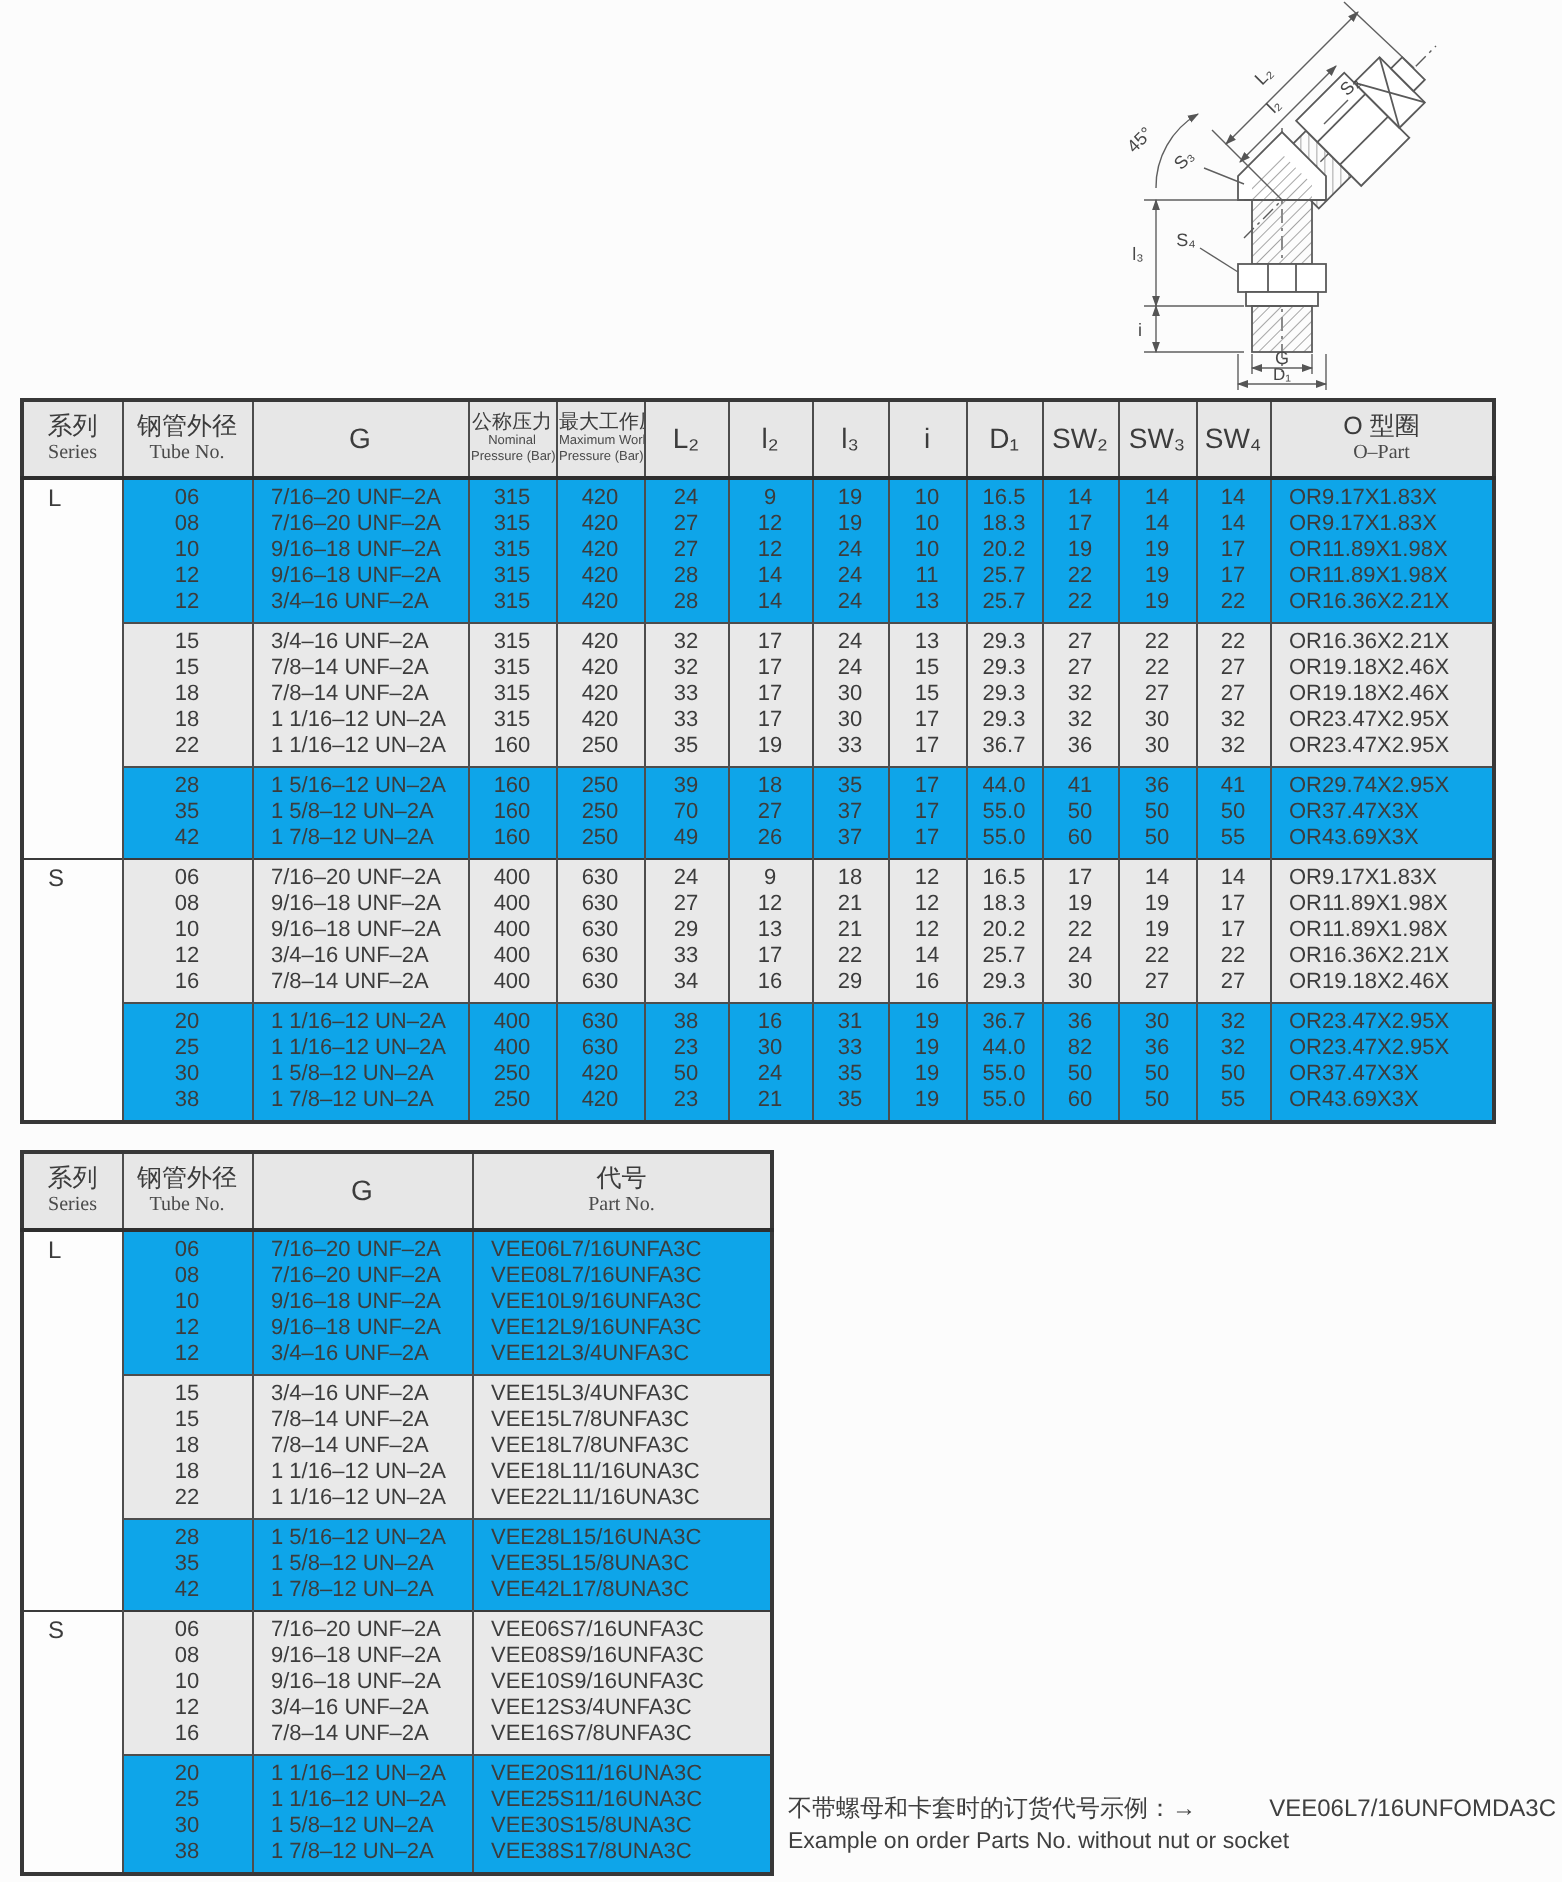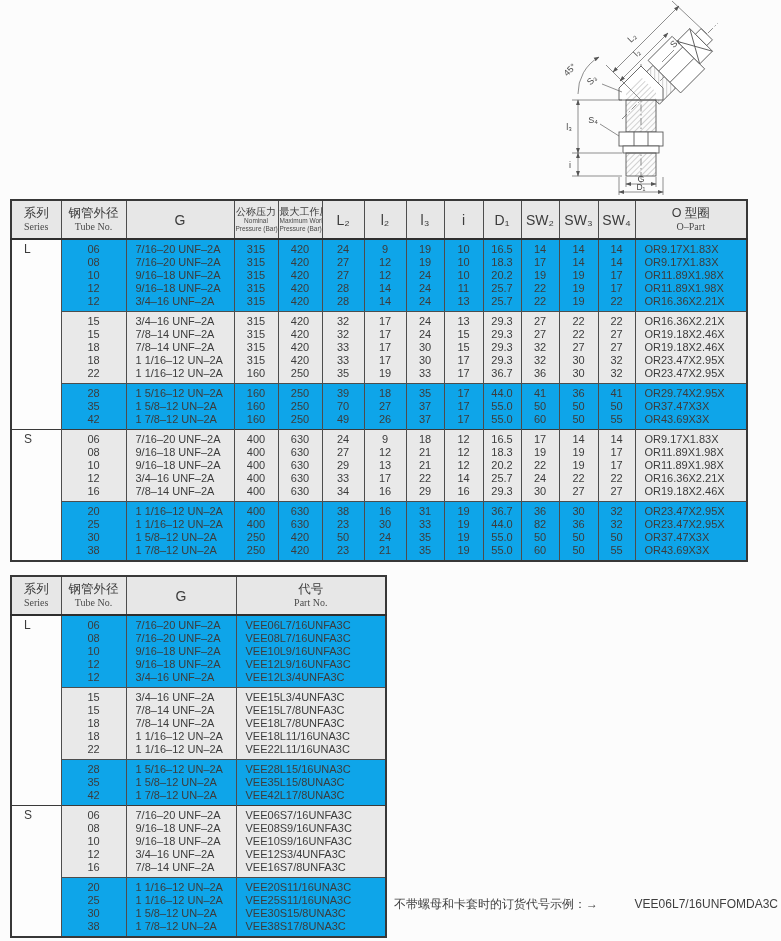--- a/index.html
+++ b/index.html
@@ -631,15 +631,16 @@
           <td class="a-l">VEE38S17/8UNA3C</td>
         </tr>
       </tbody>
     </table>
 
   <div class="footer">
     <div class="f-line1">
       <span>不带螺母和卡套时的订货代号示例：→</span>
       <span class="f-code">VEE06L7/16UNFOMDA3C</span>
     </div>
+    <div class="f-line2">Example on order Parts No. without nut or socket</div>
   </div>
 
 </div>
 
 </body></html>

